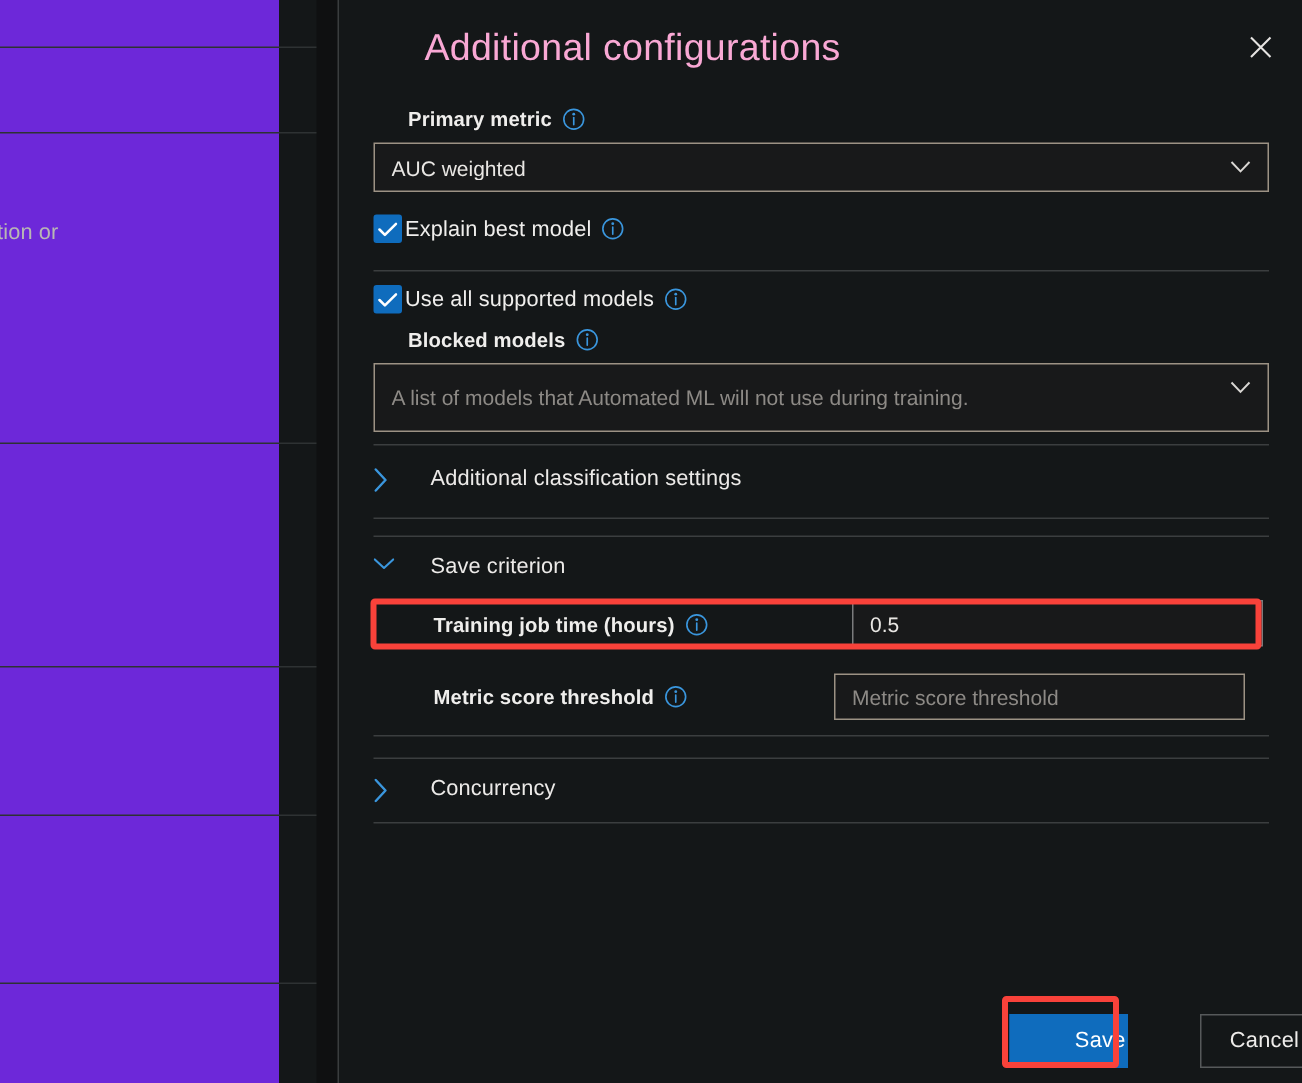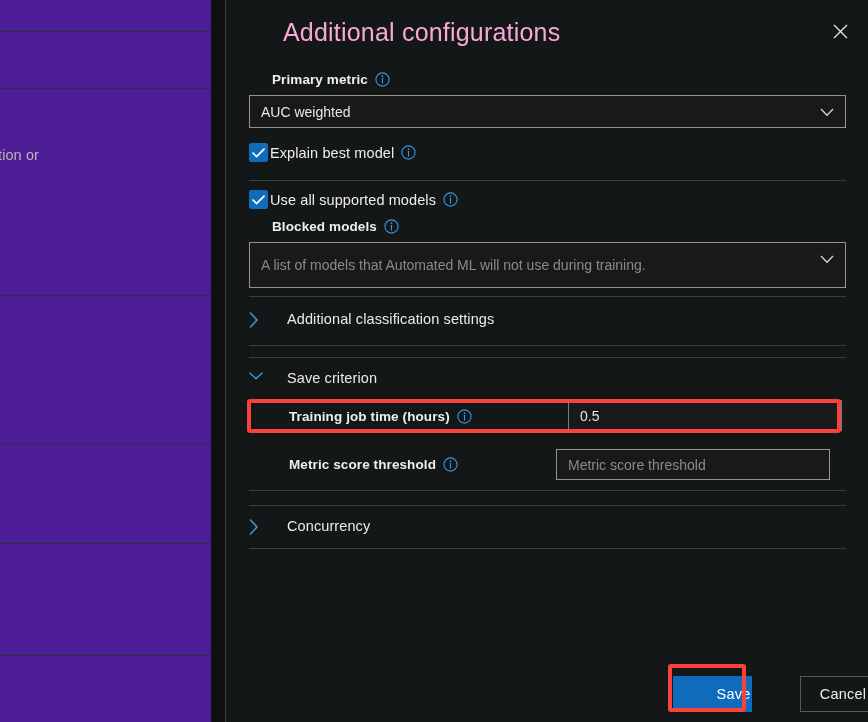--- a/index.html
+++ b/index.html
@@ -7,22 +7,22 @@
     margin: 0; padding: 0;
     width: 868px; height: 722px;
     background: #0f1011;
     font-family: "Liberation Sans", sans-serif;
     overflow: hidden;
   }
   #root { position: relative; width: 868px; height: 722px; background: #141718; }
 
   
   .bg-page {
-    position: absolute; left: 0; top: 0; width: 226px; height: 722px;
-    background: #4c1d95;
+    position: absolute; left: 0; top: 0; width: 186px; height: 722px;
+    background: #6d28d9;
   }
   .bg-rule  { position: absolute; left: 0; width: 226px; height: 1px; background: #2e3233; }
   .bg-text {
     position: absolute; color: #b9b7b4; font-size: 14.5px;
     white-space: nowrap; letter-spacing: .1px;
   }
   .bg-edge {
     position: absolute; left: 225px; top: 0; width: 1px; height: 722px;
     background: #3a3d3e;
   }

